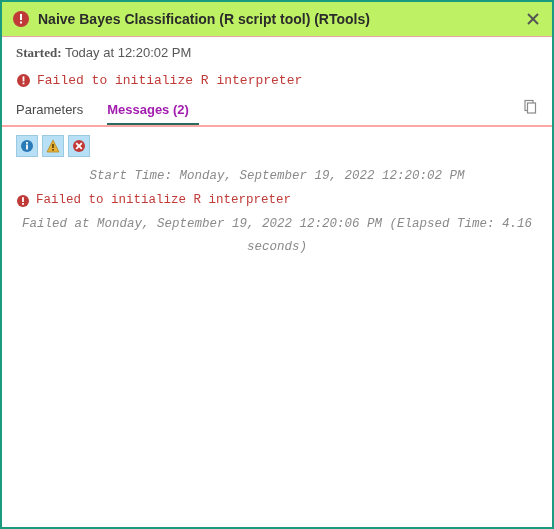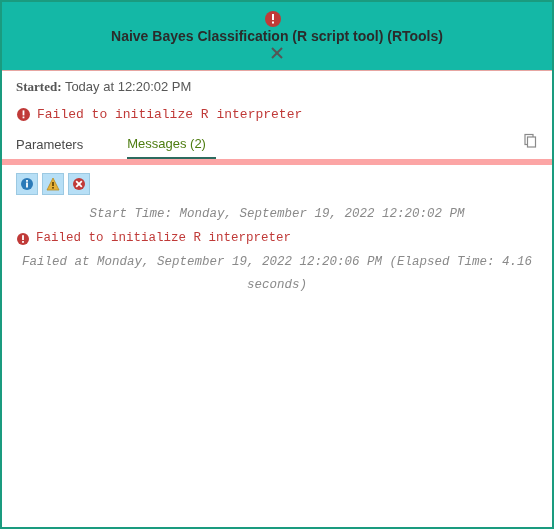--- a/index.html
+++ b/index.html
@@ -7,26 +7,25 @@
     font-family: "Segoe UI", Arial, sans-serif;
     font-size: 13px;
     color: #575757;
     background: #fff;
     width: 554px;
     height: 529px;
     border: 2px solid #1a9b7f;
     overflow: hidden;
   }
   .header {
-    background: #14b8a6;
+    background: #bef264;
     display: flex;
     align-items: center;
     padding: 8px 10px;
     border-bottom: 1px solid #e6a6a2;
-    flex-direction: column;
   }
   .header .icon { flex: 0 0 auto; margin-right: 8px; }
   .header .title {
     flex: 1 1 auto;
     font-weight: 600;
     color: #2b2b2b;
     font-size: 14px;
   }
   .header .close {
     flex: 0 0 auto;
@@ -47,37 +46,36 @@
   .err-line {
     display: flex;
     align-items: center;
     color: #c03a38;
     font-family: "Consolas","Courier New",monospace;
     font-size: 13px;
     gap: 6px;
   }
   .tabs {
     display: flex;
-    align-items: center;
+    align-items: flex-start;
     padding: 0 14px;
-    border-bottom: 6px solid #fca5a5;
+    border-bottom: 2px solid #fca5a5;
     position: relative;
-    gap: 20px;
   }
   .tab {
     padding: 6px 10px 6px 0;
     margin-right: 14px;
     color: #4a4a4a;
     cursor: pointer;
     font-size: 13px;
   }
   .tab.active {
-    font-weight: 400;
+    font-weight: 700;
     border-bottom: 2px solid #2c6b5f;
-    color: #4d7c0f;
+    color: #a21caf;
   }
   .copy-btn {
     position: absolute;
     right: 14px;
     top: 3px;
     cursor: pointer;
     color: #7a7a7a;
   }
   .filter-icons {
     display: flex;

